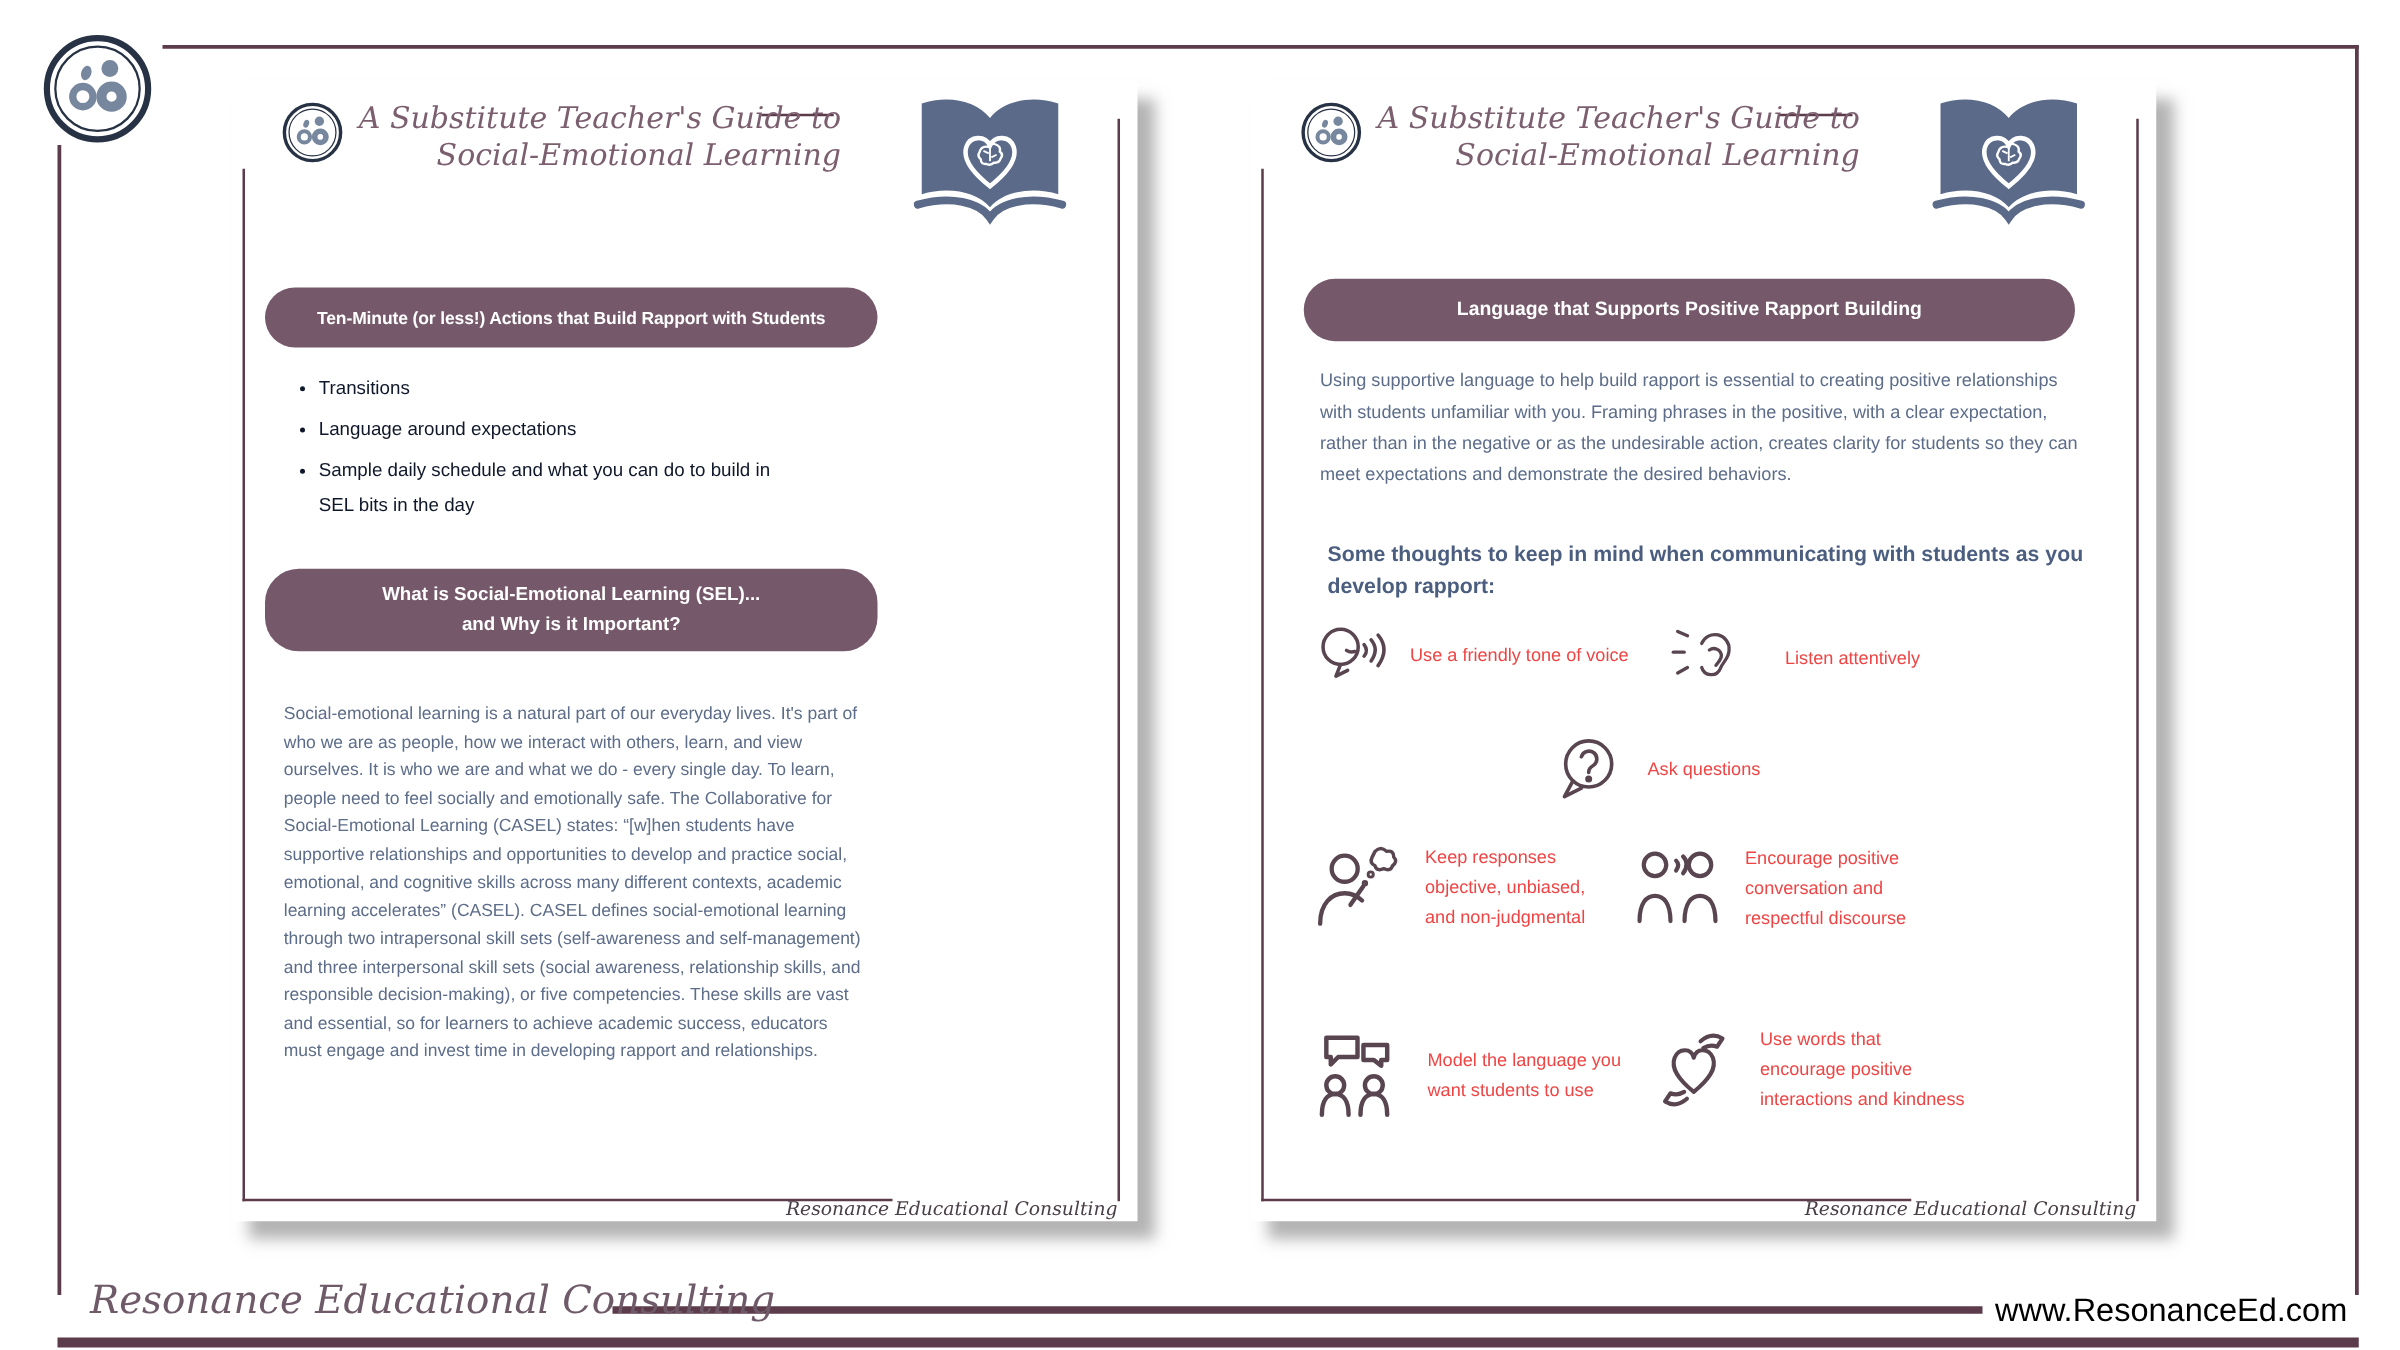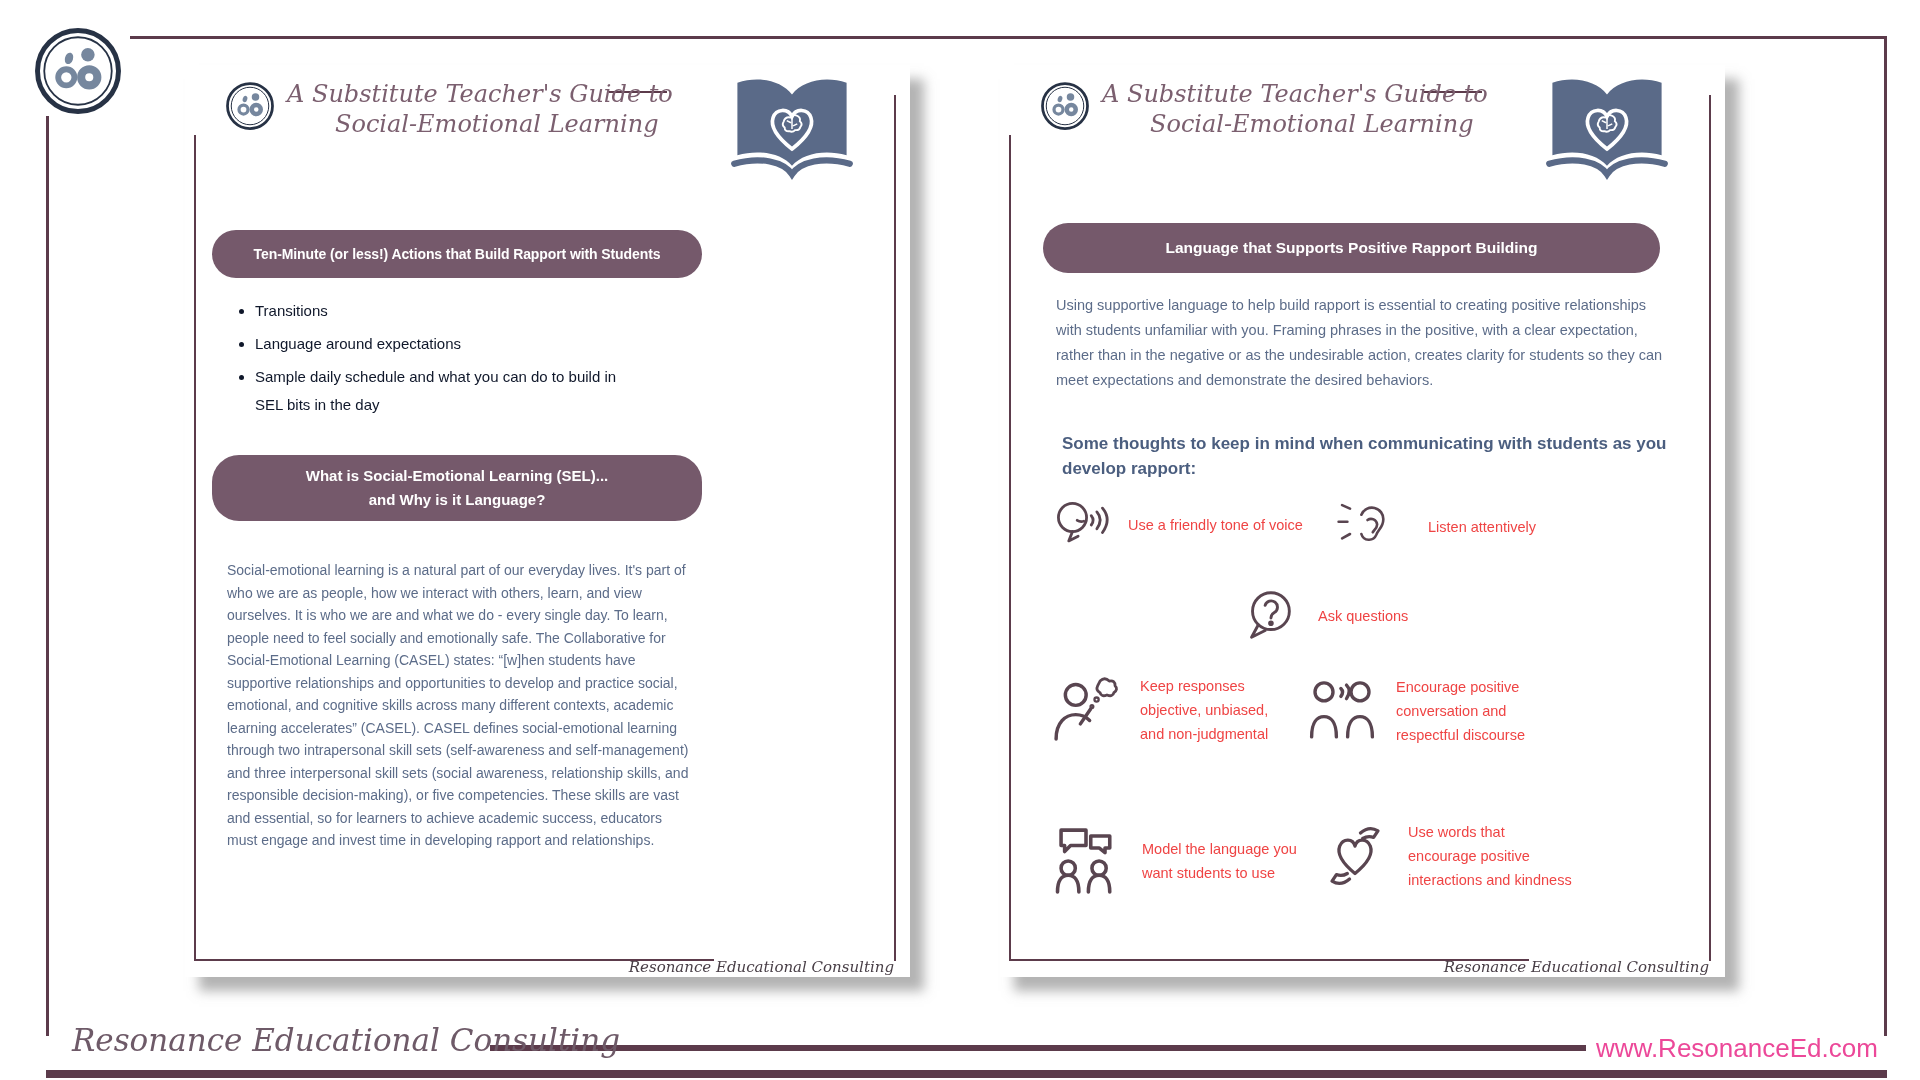--- a/index.html
+++ b/index.html
@@ -15,37 +15,37 @@
   #top-line    { left:130px;  top:36px;   width:1757px; height:3px; }
   #right-line  { left:1884px; top:36px;   width:3px;    height:1000px; }
   #left-line   { left:46px;   top:116px;  width:3px;    height:920px; }
   #footer-line { left:490px;  top:1045px; width:1096px; height:6px; }
   #bottom-bar  { left:46px;   top:1070px; width:1841px; height:8px; }
 
   #main-logo { left:33px; top:26px; width:90px; height:90px; }
 
   .script { font-family:"DejaVu Serif", serif; font-style:italic; }
   #main-footer-script { left:72px; top:1022px; font-size:31px; color:#6e5a68; }
-  #website { left:1596px; top:1033px; font-size:26px; color:#ec4899; }
+  #website { left:1596px; top:1033px; font-size:26px; color:#000000; }
 
   
   .sheet { position:absolute; top:65px; width:725px; height:912px; background:#fff;
            box-shadow:14px 14px 11px rgba(105,105,105,0.5); }
   #left-sheet  { left:185px; }
   #right-sheet { left:1000px; }
 
   .fl { left:9px;  top:70px;  bottom:16px; width:2px; }
   .fr { right:14px; top:30px; bottom:16px; width:2px; }
   .fb { left:9px;  bottom:16px; width:520px; height:2px; }
   .fd { left:424px; top:26px; width:58px; height:2px; }
 
   .sheet-logo  { position:absolute; left:40px; top:16px; width:50px; height:50px; }
   .sheet-title { position:absolute; left:102px; top:14px; color:#7b5f6f;
                  font-family:"DejaVu Serif", serif; font-style:italic;
-                 font-size:24px; line-height:1.25; }
+                 font-size:24px; line-height:1.25;text-align:right; }
   .sheet-title .t2 { margin-left:48px; }
   .sheet-book  { position:absolute; right:55px; top:8px; width:126px; height:110px; }
   .sheet-script { position:absolute; right:16px; bottom:1px; font-size:15px; color:#483e46; }
 
   .banner { position:absolute; background:#75596b; color:#ffffff; font-weight:bold;
             border-radius:27px; display:flex; flex-direction:column;
             align-items:center; justify-content:center; text-align:center; }
   #banner-actions  { left:27px; top:165px; width:490px; height:48px; font-size:14px; letter-spacing:-0.1px; }
   #banner-what     { left:27px; top:390px; width:490px; height:66px; font-size:15px; line-height:24px; }
   #banner-language { left:43px; top:158px; width:617px; height:50px; font-size:15.5px; }
@@ -136,21 +136,21 @@
   <div id="bullets">
     <ul>
       <li>Transitions</li>
       <li>Language around expectations</li>
       <li>Sample daily schedule and what you can do to build in SEL bits in the day</li>
     </ul>
   </div>
 
   <div class="banner" id="banner-what">
     <div>What is Social-Emotional Learning (SEL)...</div>
-    <div>and Why is it Language?</div>
+    <div>and Why is it Important?</div>
   </div>
 
   <div id="left-body">Social-emotional learning is a natural part of our everyday lives. It's part of who we are as people, how we interact with others, learn, and view ourselves. It is who we are and what we do - every single day. To learn, people need to feel socially and emotionally safe. The Collaborative for Social-Emotional Learning (CASEL) states: “[w]hen students have supportive relationships and opportunities to develop and practice social, emotional, and cognitive skills across many different contexts, academic learning accelerates” (CASEL). CASEL defines social-emotional learning through two intrapersonal skill sets (self-awareness and self-management) and three interpersonal skill sets (social awareness, relationship skills, and responsible decision-making), or five competencies. These skills are vast and essential, so for learners to achieve academic success, educators must engage and invest time in developing rapport and relationships.</div>
 
   <div class="sheet-script script">Resonance Educational Consulting</div>
 </div>
 
 <div class="sheet" id="right-sheet">
   <div class="line fl"></div>
   <div class="line fr"></div>

